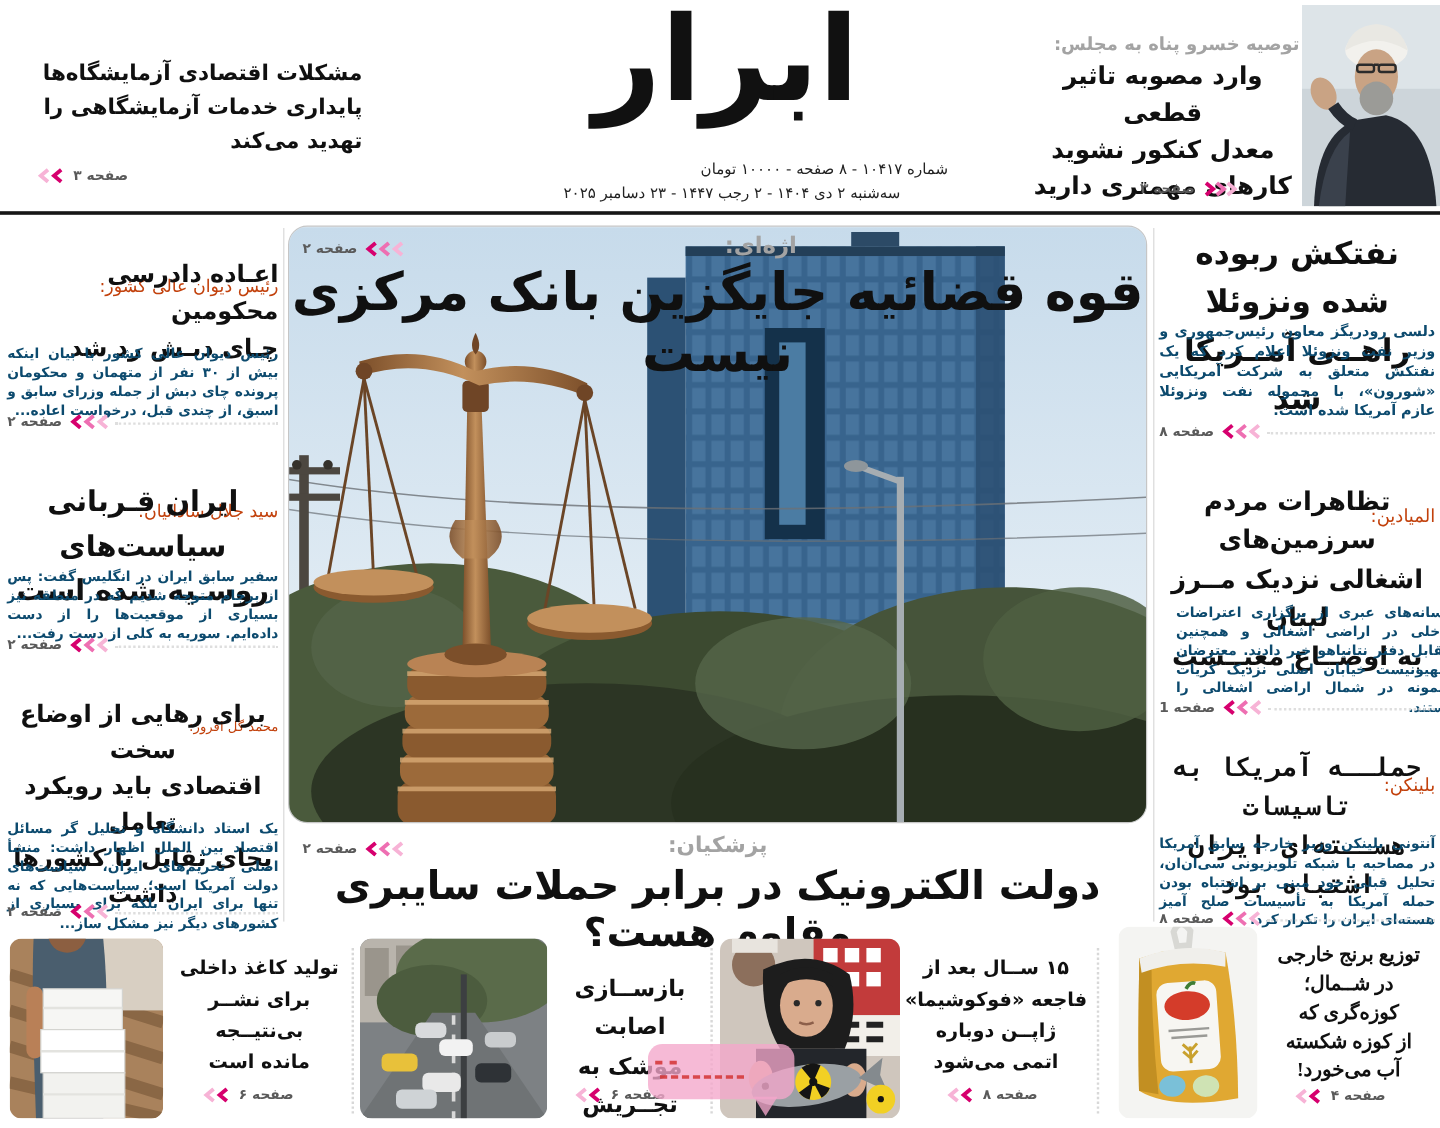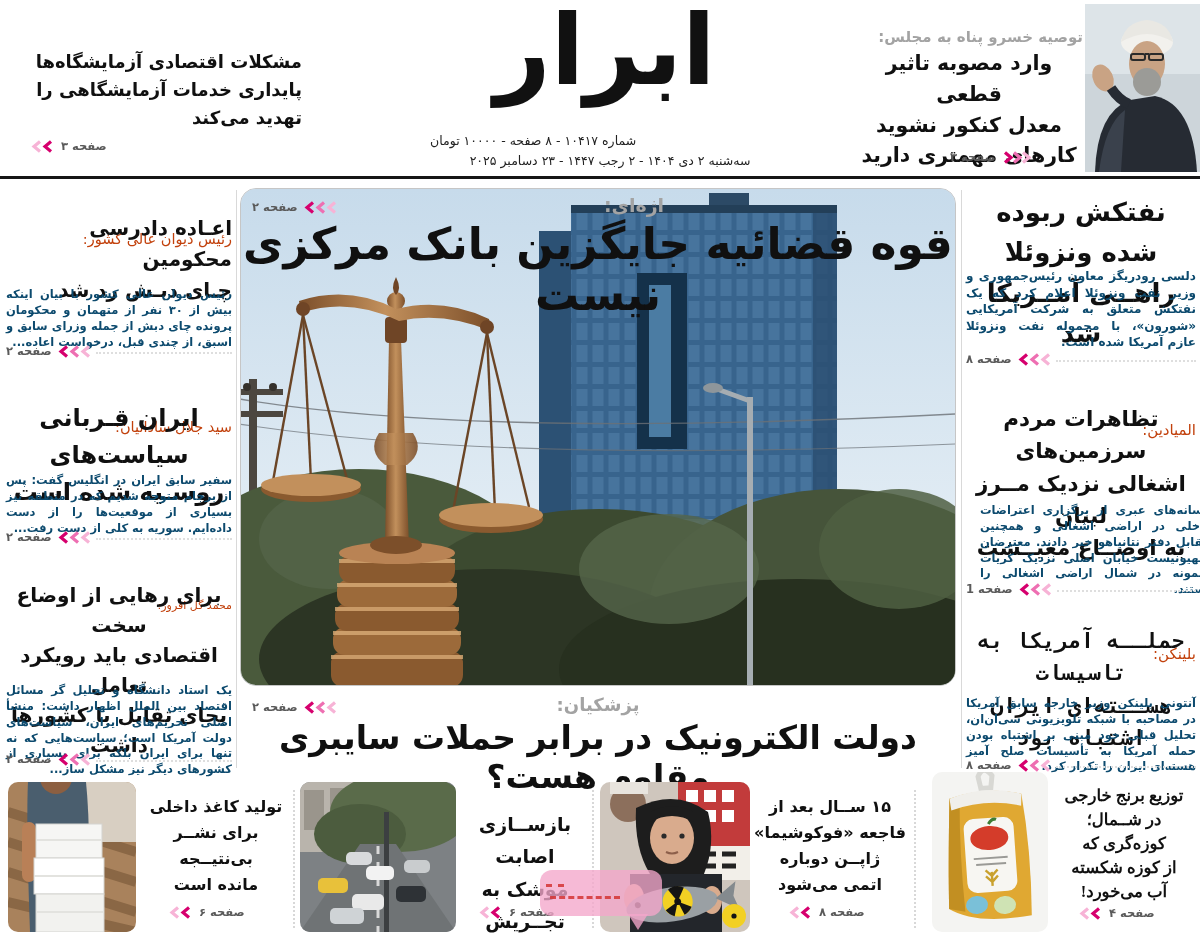--- a/index.html
+++ b/index.html
@@ -34,21 +34,21 @@
   <span>
     <svg width="26" height="13" viewBox="0 0 26 13">
         <path d="M10 1.5 4 6.5l6 5" stroke="#f7b3d6" stroke-width="3.2" fill="none"></path>
         <path d="M21 1.5 15 6.5l6 5" stroke="#d6006e" stroke-width="3.2" fill="none"></path>
       </svg>
   </span>
   <span class="ptxt">صفحه ۳</span>
 </div>
 
 <div class="abs" style="left:450px; top:-6px; width:310px; text-align:center; font-size:98px; font-weight:bold; line-height:1.15; letter-spacing:-2px;">ابرار</div>
-<div class="abs" style="left:430px; top:133px; width:360px; text-align:left; font-size:12.5px; color:#222;">شماره ۱۰۴۱۷ - ۸ صفحه - ۱۰۰۰۰ تومان</div>
+<div class="abs" style="left:430px; top:133px; width:360px; text-align:right; font-size:12.5px; color:#222;">شماره ۱۰۴۱۷ - ۸ صفحه - ۱۰۰۰۰ تومان</div>
 <div class="abs" style="left:420px; top:153px; width:380px; text-align:center; font-size:12.5px; color:#222;">سه‌شنبه ۲ دی ۱۴۰۴ - ۲ رجب ۱۴۴۷ - ۲۳ دسامبر ۲۰۲۵</div>
 
 <div class="abs kick-gray" style="left:865px; top:28px; width:218px; font-size:15px; text-align:right;">توصیه خسرو پناه به مجلس:</div>
 <div class="abs hl pre" style="left:855px; top:48px; width:228px; font-size:20.5px; line-height:1.5; text-align:center;">وارد مصوبه تاثیر قطعی
 معدل کنکور نشوید
 کارهای مهمتری دارید</div>
 <div class="abs marker" style="left:950px; top:150px;">
   <span class="ptxt">صفحه ۳</span>
   <span>
     <svg width="30" height="13" viewBox="0 0 30 13">

